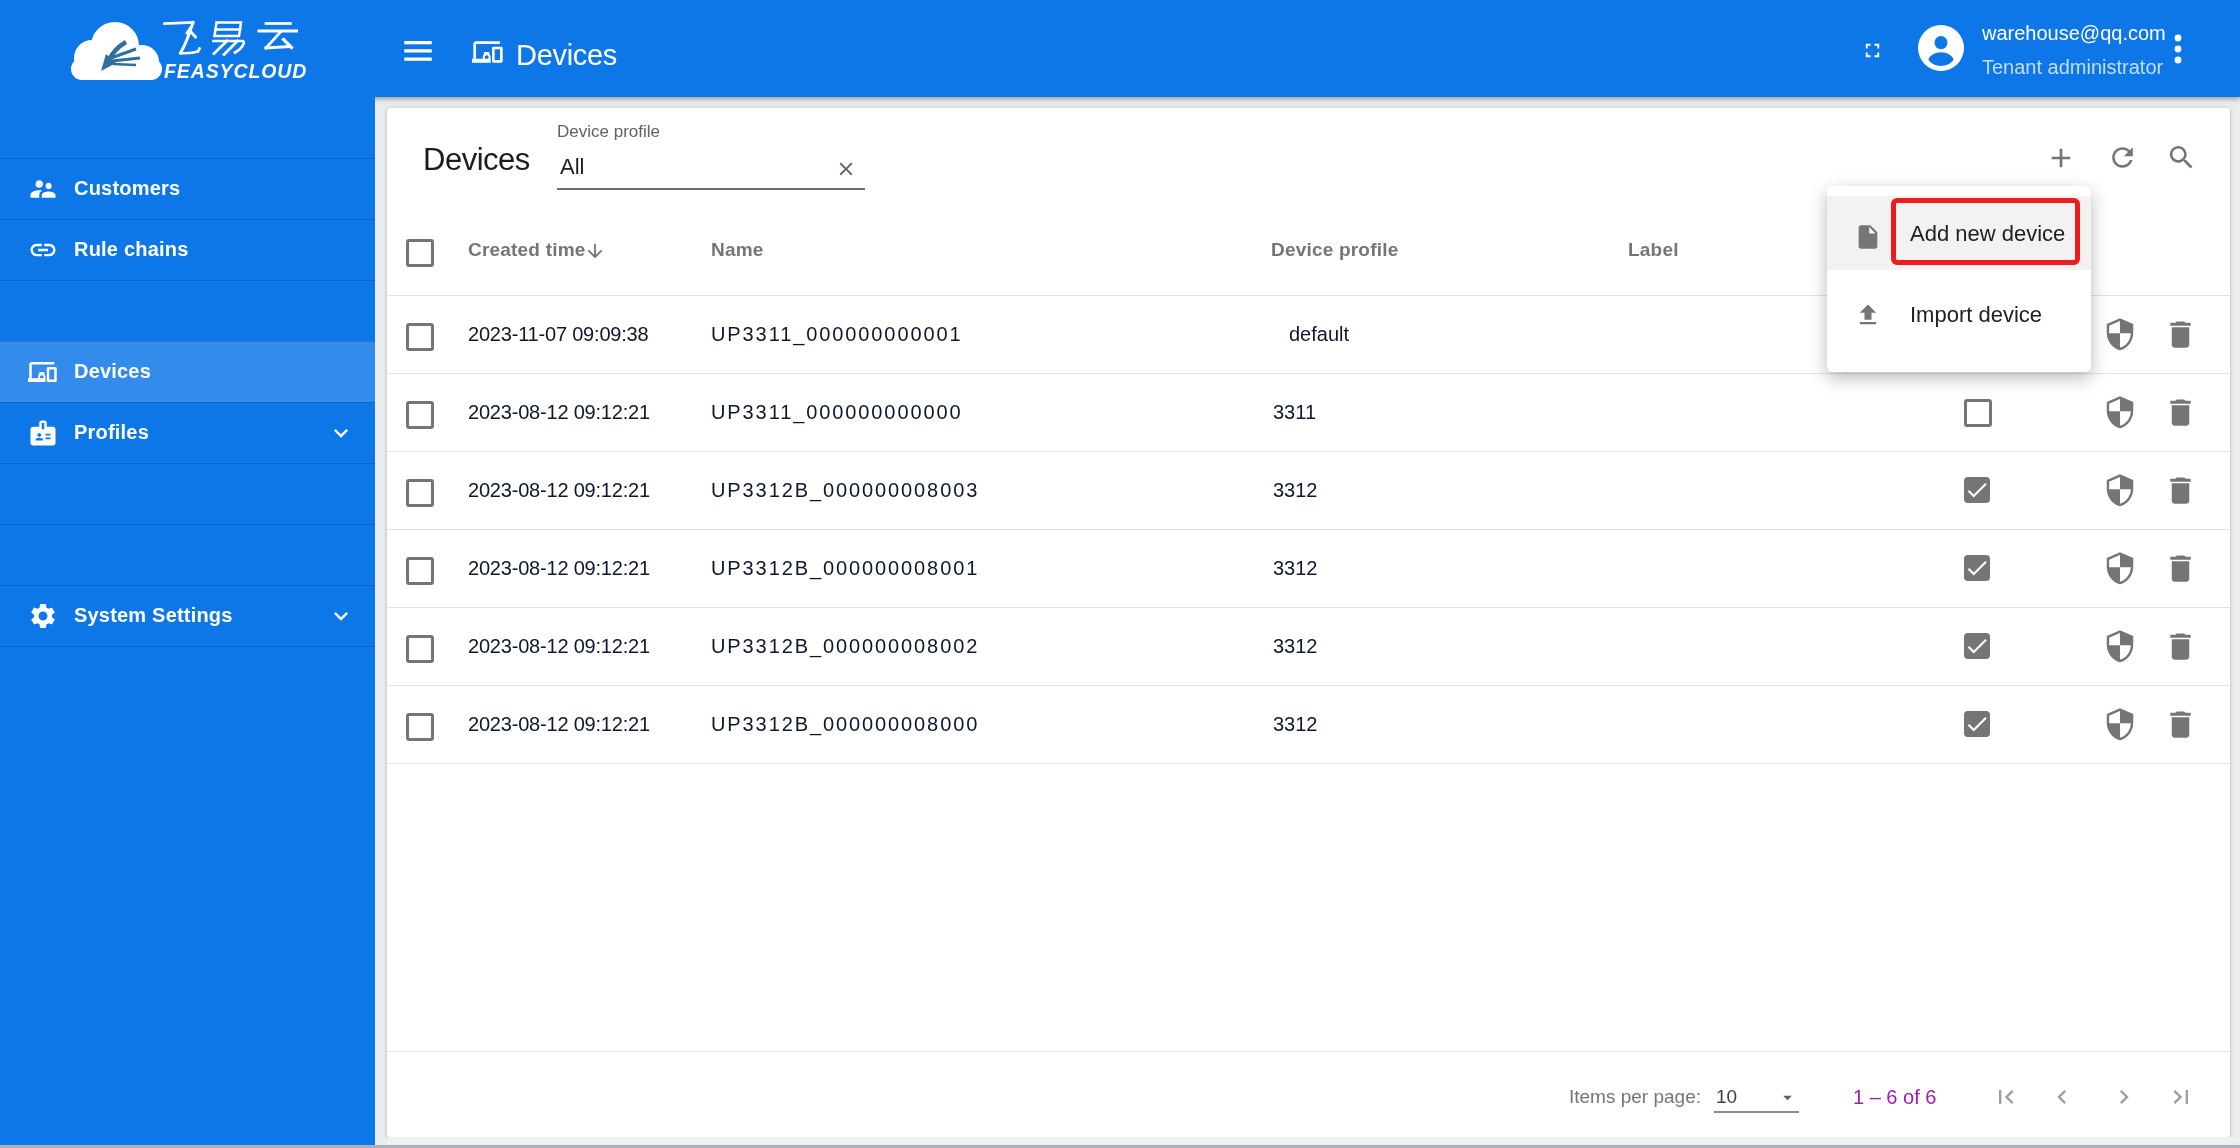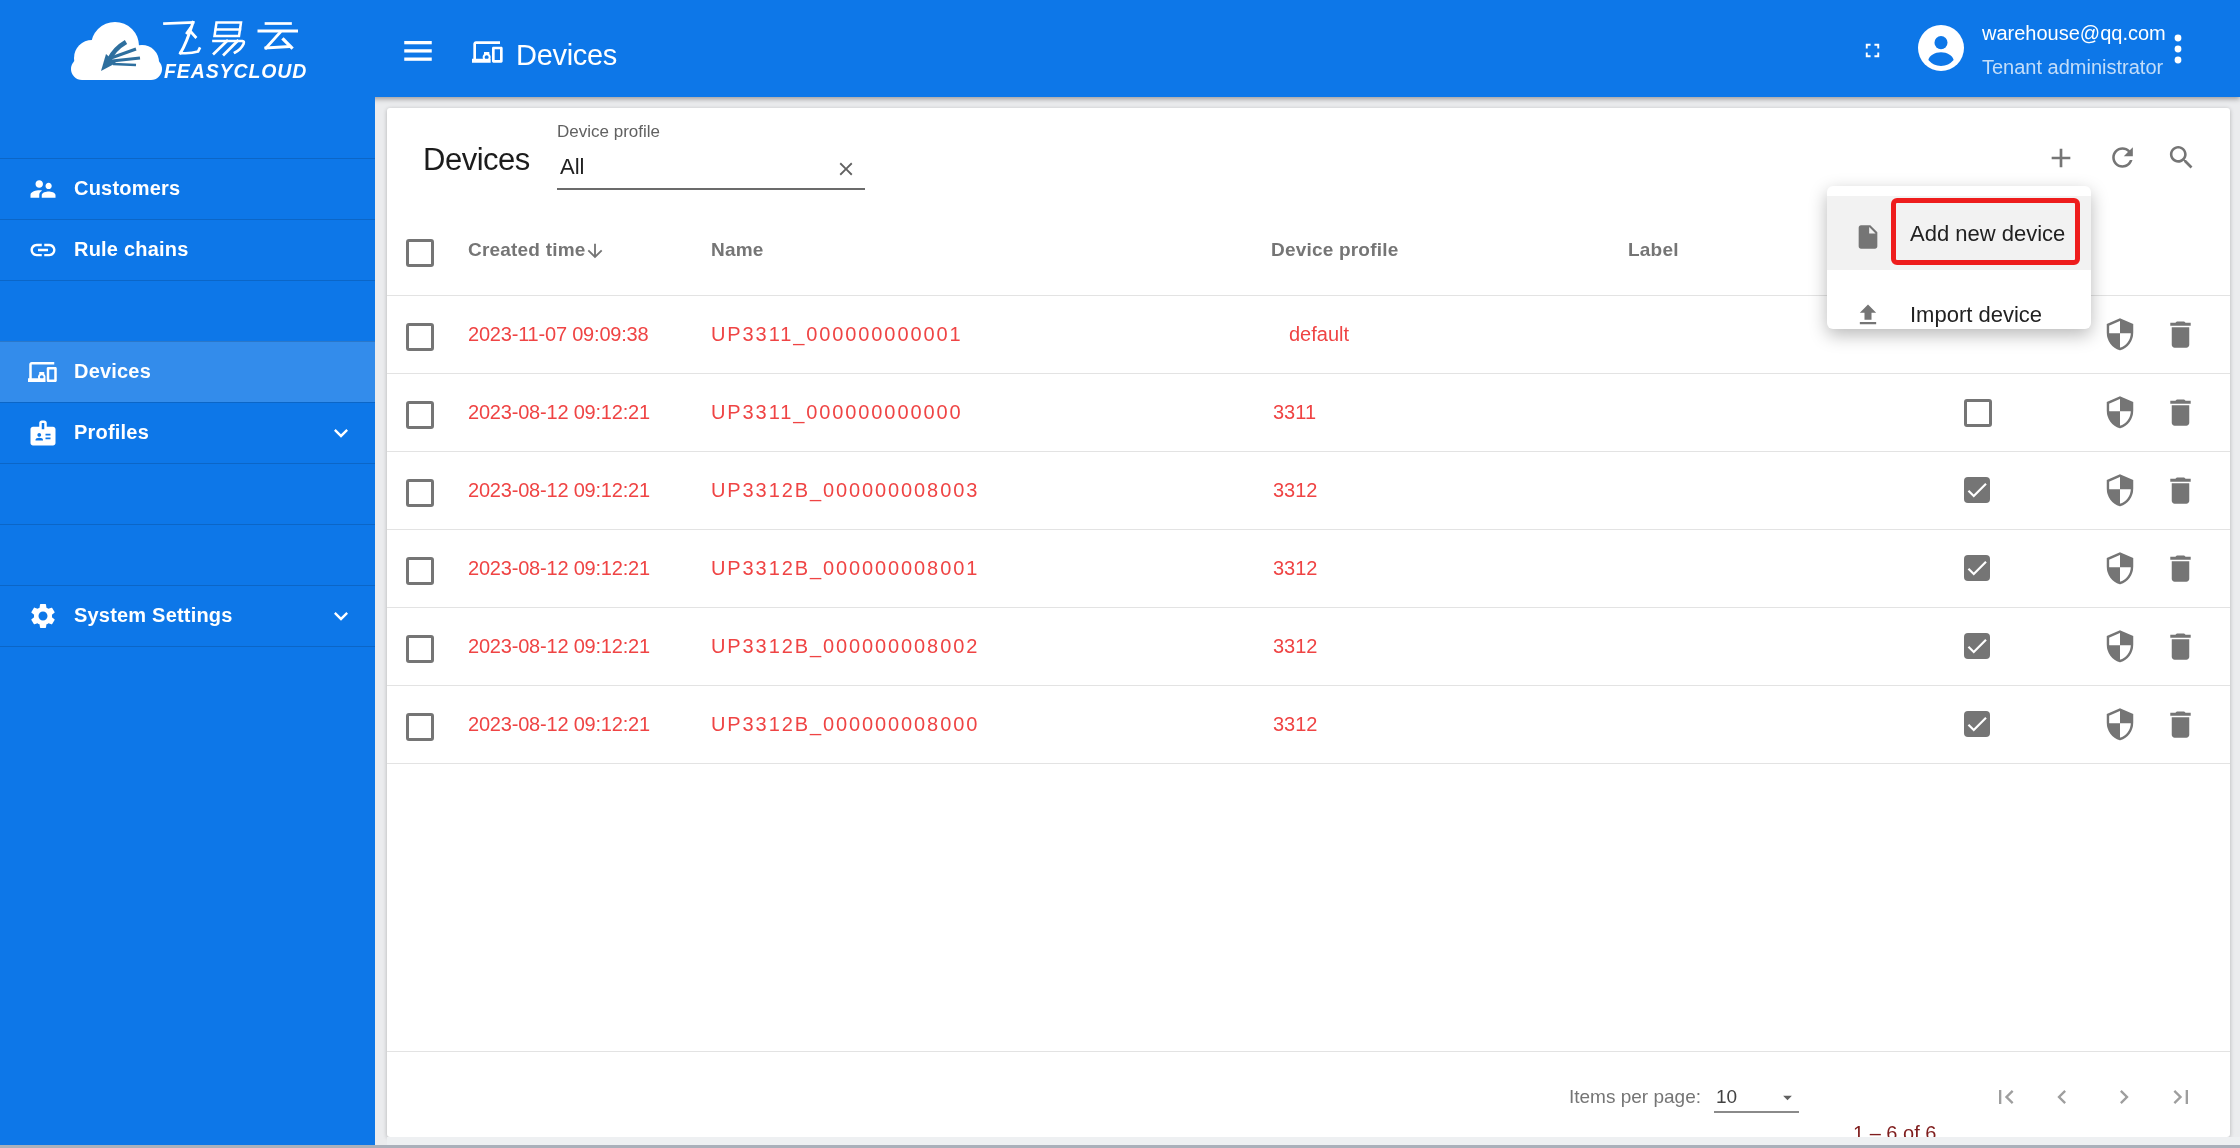--- a/index.html
+++ b/index.html
@@ -3,21 +3,21 @@
 <meta charset="utf-8">
 <style>
 html,body{margin:0;padding:0}
 body{width:2240px;height:1148px;background:#ebecee;font-family:"Liberation Sans",sans-serif;overflow:hidden;position:relative}
 .abs{position:absolute}
 svg{display:block}
 .mi{position:absolute;display:flex;align-items:center;width:375px;height:61px;color:#fff}
 .mi .lab{margin-left:16px;font-size:20px;font-weight:bold;letter-spacing:.2px}
 .sep{position:absolute;left:0;width:375px;height:1px;background:rgba(0,0,0,.14)}
 .hl{position:absolute;background:#e3e3e3;height:1px}
-.cell{position:absolute;font-size:20px;color:#ef4444;line-height:28px}
+.cell{position:absolute;font-size:20px;color:#0f172a;line-height:28px}
 .hcell{position:absolute;font-size:19px;color:#757575;font-weight:bold;line-height:28px;letter-spacing:.2px}
 .cb{position:absolute;width:22px;height:22px;border:3px solid #757575;border-radius:3px}
 </style>
 </head>
 <body>
 
 <div class="abs" style="left:0;top:0;width:2240px;height:97px;background:#0d77e8;box-shadow:0 2px 5px rgba(0,0,0,.35);z-index:3">
 
   <svg class="abs" style="left:66px;top:14px" width="250" height="72" viewBox="0 0 250 72">
     <g fill="#fff">
@@ -271,36 +271,36 @@
     </svg>
   <div class="hl" style="left:0;top:655px;width:1843px"></div>
 
   <div class="hl" style="left:0;top:943px;width:1843px"></div>
   <div class="abs" style="left:1100px;top:976px;width:214px;text-align:right;font-size:19px;line-height:26px;color:#757575">Items per page:</div>
   <div class="abs" style="left:1329px;top:976px;font-size:19px;line-height:26px;color:#424242">10</div>
   <div class="abs" style="left:1327px;top:1003px;width:85px;height:2px;background:#8a8a8a"></div>
   <svg class="abs" style="left:1390px;top:979px" width="21" height="21" viewBox="0 0 24 24" fill="#616161">
       <path d="M7 10l5 5 5-5z"></path>
     </svg>
-  <div class="abs" style="left:1466px;top:1012px;font-size:20px;line-height:26px;color:#7f1d1d">1 – 6 of 6</div>
+  <div class="abs" style="left:1466px;top:976px;font-size:20px;line-height:26px;color:#a21caf">1 – 6 of 6</div>
   <svg class="abs" style="left:1605px;top:975px" width="28" height="28" viewBox="0 0 24 24" fill="#9e9e9e">
       <path d="M18.41 16.59 13.82 12l4.59-4.59L17 6l-6 6 6 6zM6 6h2v12H6z"></path>
     </svg>
   <svg class="abs" style="left:1661px;top:975px" width="28" height="28" viewBox="0 0 24 24" fill="#9e9e9e">
       <path d="M15.41 7.41 14 6l-6 6 6 6 1.41-1.41L10.83 12z"></path>
     </svg>
   <svg class="abs" style="left:1723px;top:975px" width="28" height="28" viewBox="0 0 24 24" fill="#9e9e9e">
       <path d="M10 6 8.59 7.41 13.17 12l-4.58 4.59L10 18l6-6z"></path>
     </svg>
   <svg class="abs" style="left:1780px;top:975px" width="28" height="28" viewBox="0 0 24 24" fill="#9e9e9e">
       <path d="M5.59 7.41 10.18 12l-4.59 4.59L7 18l6-6-6-6zM16 6h2v12h-2z"></path>
     </svg>
 </div>
 
-<div class="abs" id="menu" style="left:1827px;top:186px;width:264px;height:143px;background:#fff;border-radius:6px;box-shadow:0 6px 18px rgba(0,0,0,.28);z-index:6">
+<div class="abs" id="menu" style="left:1827px;top:186px;width:264px;height:186px;background:#fff;border-radius:6px;box-shadow:0 6px 18px rgba(0,0,0,.28);z-index:6">
   <div class="abs" style="left:0;top:10px;width:264px;height:74px;background:#f2f2f2"></div>
   <svg class="abs" style="left:27px;top:37px" width="28" height="28" viewBox="0 0 24 24" fill="#757575">
       <path d="M6 2c-1.1 0-1.99.9-1.99 2L4 20c0 1.1.89 2 1.99 2H18c1.1 0 2-.9 2-2V8l-6-6H6zm7 7V3.5L18.5 9H13z"></path>
     </svg>
   <div class="abs" style="left:83px;top:34px;font-size:22px;line-height:28px;color:#212121">Add new device</div>
   <svg class="abs" style="left:27px;top:115px" width="28" height="28" viewBox="0 0 24 24" fill="#757575">
       <path d="M9 16h6v-6h4l-7-7-7 7h4v6zm-4 2h14v2H5v-2z"></path>
     </svg>
   <div class="abs" style="left:83px;top:115px;font-size:22px;line-height:28px;color:#212121">Import device</div>
   <div class="abs" style="left:64px;top:12px;width:179px;height:57px;border:5px solid #ee1d1d;border-radius:6px"></div>

